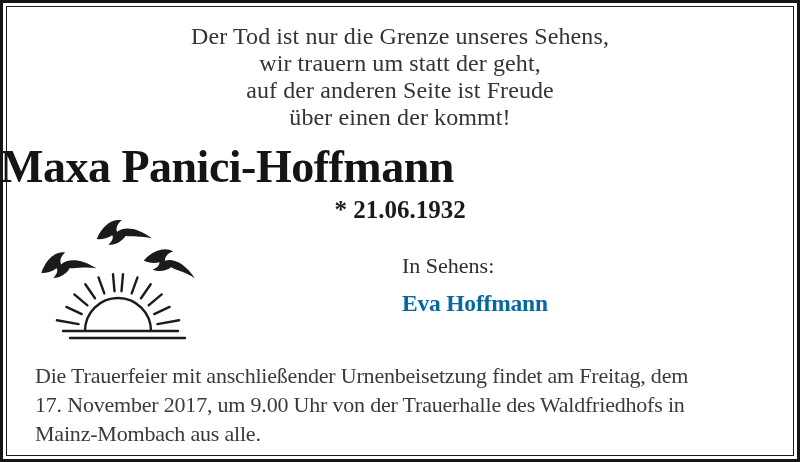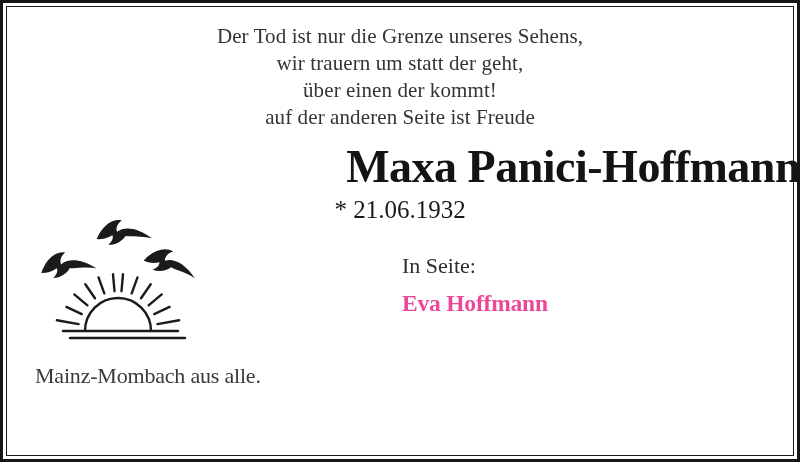--- a/index.html
+++ b/index.html
@@ -18,54 +18,54 @@
     pointer-events:none;
   }
   .inner-frame{
     position:absolute;inset:6px;
     border:1.5px solid #1c1c1c;
     pointer-events:none;
   }
   .verse{
     position:absolute;top:23px;left:0;right:0;
     text-align:center;
-    font-size:21px;line-height:27px;
+    font-size:24px;line-height:27px;
     color:#343434;
     letter-spacing:0.1px;
   }
   .deceased-name{
     position:absolute;top:143px;left:0;right:0;
-    text-align:right;
+    text-align:left;
     font-size:46px;line-height:48px;
     font-weight:bold;
     color:#141414;
     letter-spacing:-0.5px;
   }
   .dates-row{
     position:absolute;top:196px;left:0;right:0;
     display:flex;justify-content:center;gap:46px;
     font-size:25px;line-height:28px;
-    font-weight:normal;color:#1a1a1a;
+    font-weight:bold;color:#1a1a1a;
   }
   .illustration{
     position:absolute;left:33px;top:213px;
     width:175px;height:135px;
   }
   .closing{
     position:absolute;left:402px;top:254px;
     color:#2e2e2e;
   }
   .salutation{
     font-size:22px;line-height:24px;
   }
   .mourners{
     margin-top:12px;
     font-weight:bold;
     font-size:23.5px;line-height:27px;
-    color:#ec4899;
+    color:#0369a1;
     letter-spacing:-0.2px;
   }
   .funeral{
     position:absolute;left:35px;top:361px;right:20px;
     font-size:22px;line-height:29px;
     color:#3a3a3a;
     letter-spacing:-0.2px;
     white-space:nowrap;
   }
 </style>
@@ -73,22 +73,22 @@
 <body>
 
 <div class="stage">
 
   <div class="outer-frame"></div>
   <div class="inner-frame"></div>
 
   <div class="verse">
     <div>Der Tod ist nur die Grenze unseres Sehens,</div>
     <div>wir trauern um statt der geht,</div>
+    <div>auf der anderen Seite ist Freude</div>
     <div>über einen der kommt!</div>
-    <div>auf der anderen Seite ist Freude</div>
   </div>
 
   <div class="deceased-name">Maxa Panici-Hoffmann</div>
 
   <div class="dates-row">
     <span>* 21.06.1932</span>
   </div>
 
   <svg class="illustration" viewBox="0 0 175 135" xmlns="http://www.w3.org/2000/svg">
 
@@ -115,23 +115,25 @@
     </g>
 
     <g fill="#1b1b1b">
       <path transform="translate(6,34) rotate(-10 30 16)" d="M1,21 C8,8 19,2 28,5 C23,8 21,12 22,16 C30,11 43,14 56,26 C45,22 36,23 30,21 C26,26 19,29 12,28 C16,25 18,22 17,19 C11,22 5,22 1,21 Z"></path>
       <path transform="translate(62,2) rotate(-6 30 16)" d="M1,21 C8,8 19,2 28,5 C23,8 21,12 22,16 C30,11 43,14 56,26 C45,22 36,23 30,21 C26,26 19,29 12,28 C16,25 18,22 17,19 C11,22 5,22 1,21 Z"></path>
       <path transform="translate(110,34) rotate(14 30 16) scale(0.98)" d="M1,21 C8,8 19,2 28,5 C23,8 21,12 22,16 C30,11 43,14 56,26 C45,22 36,23 30,21 C26,26 19,29 12,28 C16,25 18,22 17,19 C11,22 5,22 1,21 Z"></path>
     </g>
   </svg>
 
   <div class="closing">
-    <div class="salutation">In Seite:</div>
+    <div class="salutation">In Sehens:</div>
     <div class="mourners">
       <div>Eva Hoffmann</div>
     </div>
   </div>
 
   <div class="funeral">
+    <div>Die Trauerfeier mit anschließender Urnenbeisetzung findet am Freitag, dem</div>
+    <div>17. November 2017, um 9.00 Uhr von der Trauerhalle des Waldfriedhofs in</div>
     <div>Mainz-Mombach aus alle.</div>
   </div>
 
 </div>
 
 </body></html>

